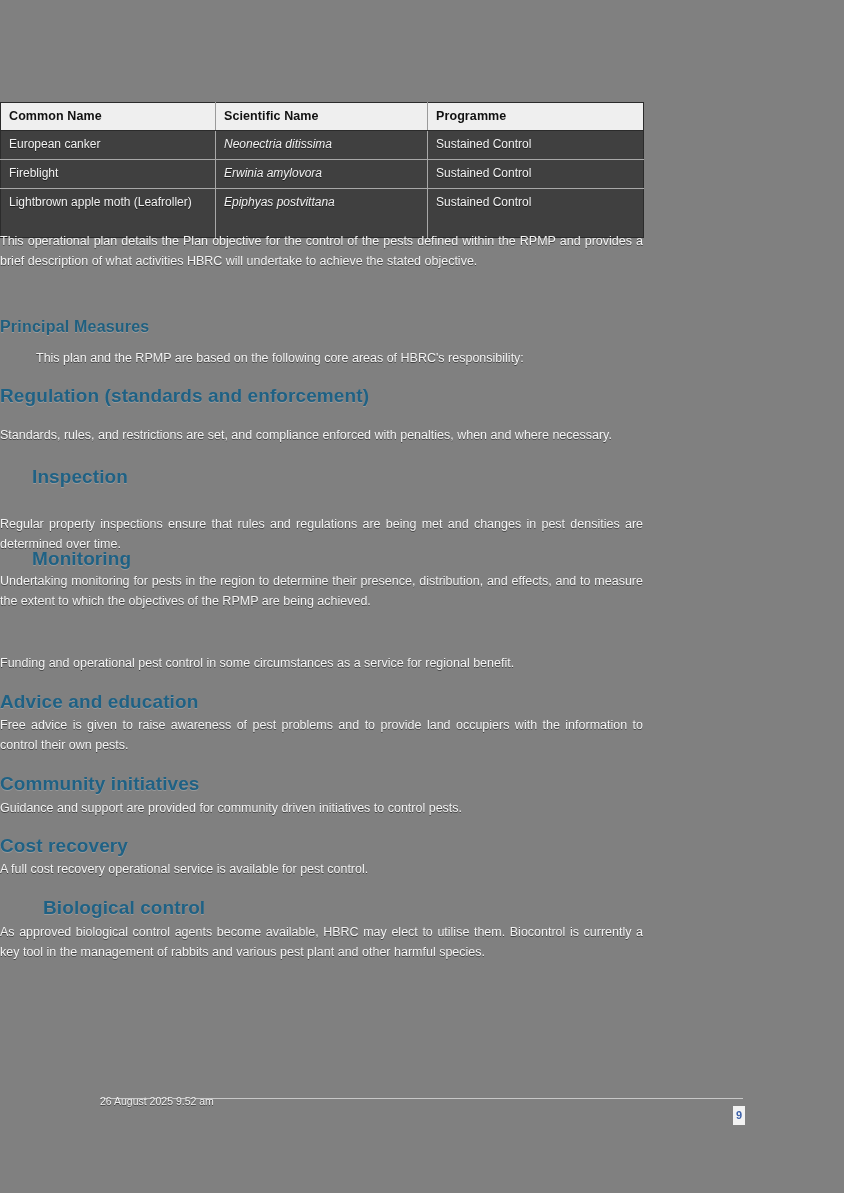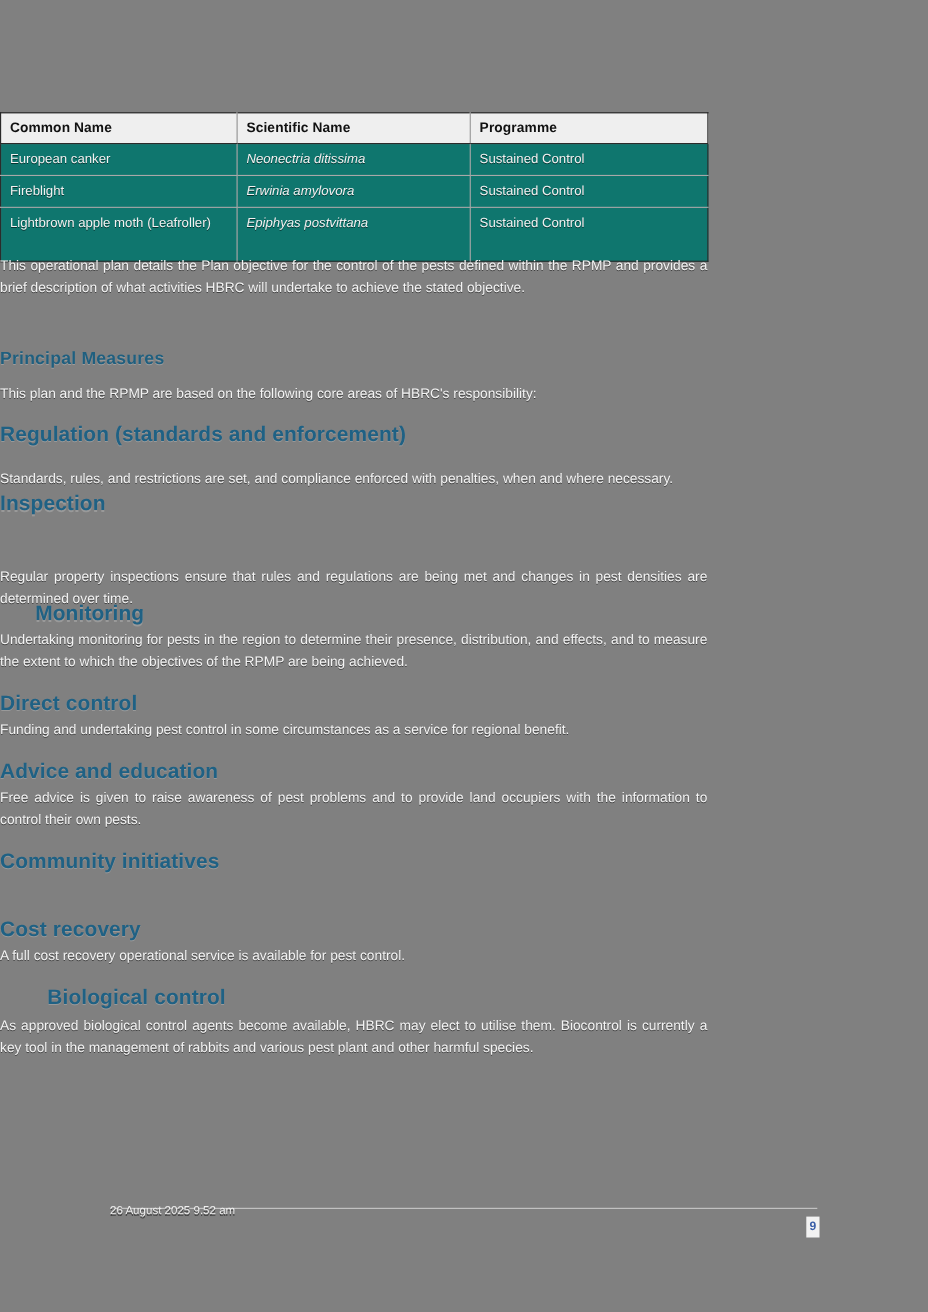--- a/index.html
+++ b/index.html
@@ -44,21 +44,21 @@
     text-align: left;
     padding: 6px 8px 7px 8px;
     border-right: 1px solid #9a9a9a;
     border-bottom: 1px solid #2b2b2b;
     vertical-align: middle;
     letter-spacing: 0.1px;
   }
   .pest-table thead th:last-child { border-right: none; }
 
   .pest-table tbody td {
-    background: #0f766e;
+    background: #404040;
     color: #f2f2f2;
     font-size: 12px;
     padding: 6px 8px 6px 8px;
     border-right: 1px solid #a8a8a8;
     border-bottom: 1px solid #a8a8a8;
     vertical-align: top;
     text-shadow: 0 1px 0 rgba(0,0,0,0.55);
   }
   .pest-table tbody td:last-child { border-right: none; }
   .pest-table tbody tr:last-child td { border-bottom: none; }
@@ -110,24 +110,24 @@
     margin: 0;
   }
 
   .section-block {
     position: absolute;
     left: 0;
     width: 643px;
   }
 
   .sec-principal   { top: 318px; }
-  .sec-principal-p { top: 348px; }
+  .sec-principal-p { top: 348px; padding-left: 36px; }
   .sec-regulation  { top: 385px; }
   .sec-regulation-p{ top: 425px; }
-  .sec-inspection  { top: 448px; }
+  .sec-inspection  { top: 466px; padding-left: 32px; }
   .sec-inspection-p{ top: 514px; }
   .sec-monitoring  { top: 548px; padding-left: 32px; }
   .sec-monitoring-p{ top: 571px; }
   .sec-direct      { top: 629px; }
   .sec-direct-p    { top: 653px; }
   .sec-advice      { top: 691px; }
   .sec-advice-p    { top: 715px; }
   .sec-community   { top: 773px; }
   .sec-community-p { top: 798px; }
   .sec-cost        { top: 835px; }
@@ -214,27 +214,27 @@
 
   <h2 class="h2-heading section-block sec-regulation">Regulation (standards and enforcement)</h2>
   <p class="body-text section-block sec-regulation-p">Standards, rules, and restrictions are set, and compliance enforced with penalties, when and where necessary.</p>
 
   <h2 class="h2-heading section-block sec-inspection">Inspection</h2>
   <p class="body-text section-block sec-inspection-p">Regular property inspections ensure that rules and regulations are being met and changes in pest densities are determined over time.</p>
 
   <h2 class="h2-heading section-block sec-monitoring">Monitoring</h2>
   <p class="body-text section-block sec-monitoring-p">Undertaking monitoring for pests in the region to determine their presence, distribution, and effects, and to measure the extent to which the objectives of the RPMP are being achieved.</p>
 
-  <h2 class="h2-heading section-block sec-direct">Direct control</h2>
-  <p class="body-text section-block sec-direct-p">Funding and undertaking pest control in some circumstances as a service for regional benefit.</p>
+  <p class="body-text section-block sec-direct-p">Funding and operational pest control in some circumstances as a service for regional benefit.</p>
 
   <h2 class="h2-heading section-block sec-advice">Advice and education</h2>
   <p class="body-text section-block sec-advice-p">Free advice is given to raise awareness of pest problems and to provide land occupiers with the information to control their own pests.</p>
 
   <h2 class="h2-heading section-block sec-community">Community initiatives</h2>
+  <p class="body-text section-block sec-community-p">Guidance and support are provided for community driven initiatives to control pests.</p>
 
   <h2 class="h2-heading section-block sec-cost">Cost recovery</h2>
   <p class="body-text section-block sec-cost-p">A full cost recovery operational service is available for pest control.</p>
 
   <h2 class="h2-heading section-block sec-biological">Biological control</h2>
   <p class="body-text section-block sec-biological-p">As approved biological control agents become available, HBRC may elect to utilise them. Biocontrol is currently a key tool in the management of rabbits and various pest plant and other harmful species.</p>
 
   <div class="footer-rule"></div>
   <div class="footer-date">26 August 2025 9.52 am</div>
   <div class="page-number">9</div>

